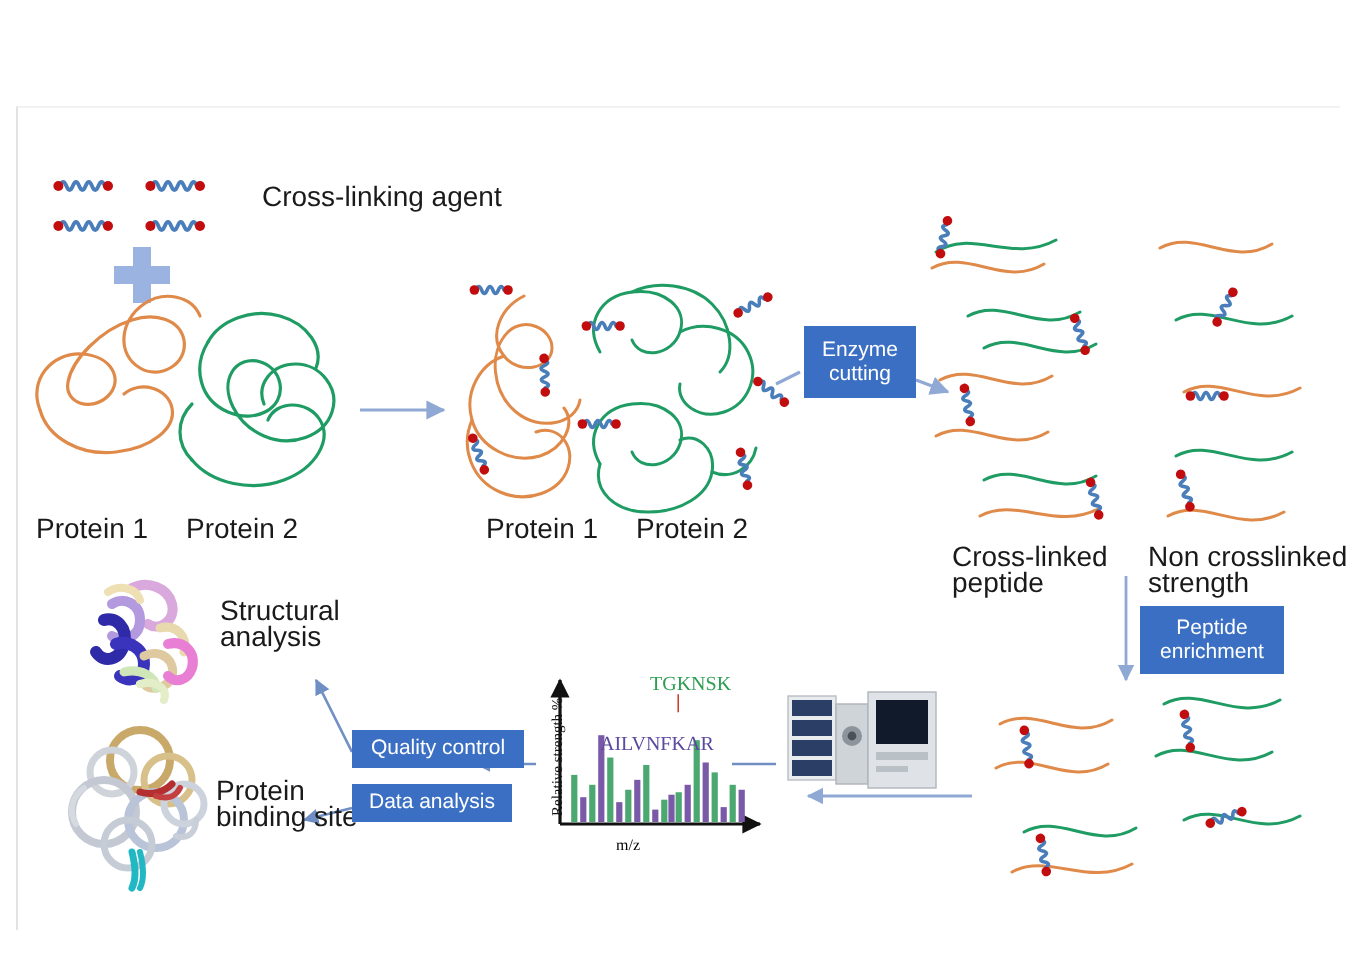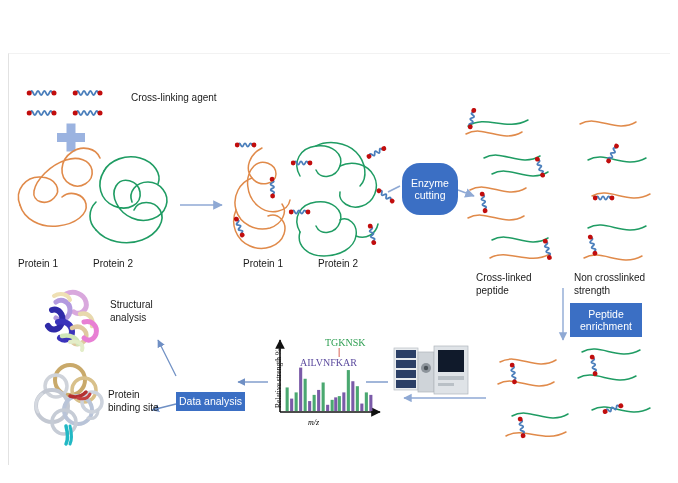--- a/index.html
+++ b/index.html
@@ -9,21 +9,21 @@
     width:678px;height:483px;
     background:#ffffff;
     overflow:hidden;
   }
   .frame{
     position:absolute;left:8px;top:53px;width:662px;height:412px;
     border-left:1px solid #e2e2e2;
     border-top:1px solid #f2f2f2;
     box-sizing:border-box;
   }
-  .lbl{position:absolute;color:#1a1a1a;font-size:10px;line-height:12.5px;white-space:pre;}
+  .lbl{position:absolute;color:#1a1a1a;font-size:14px;line-height:12.5px;white-space:pre;}
   .lbl.c{text-align:left;}
   .bluebox{
     position:absolute;background:#3b6fc4;color:#ffffff;
     font-size:10.5px;line-height:12.5px;text-align:center;
     display:flex;align-items:center;justify-content:center;
     box-sizing:border-box;white-space:pre;
   }
   svg{position:absolute;left:0;top:0;overflow:visible;}
   .chartlbl{position:absolute;font-family:"Liberation Serif",serif;font-size:8px;}
   .ylab{
@@ -324,28 +324,29 @@
   <div class="lbl c" style="left:476px;top:272px;width:86px;">Cross-linked
 peptide</div>
   <div class="lbl c" style="left:574px;top:272px;width:100px;">Non crosslinked
 strength</div>
 
   <div class="lbl c" style="left:108px;top:389px;width:72px;">Protein
 binding site</div>
   <div class="lbl c" style="left:110px;top:299px;width:70px;">Structural
 analysis</div>
 
-  <div class="bluebox" style="left:402px;top:163px;width:56px;height:52px;border-radius:18px;">Enzyme
+  <div class="bluebox" style="left:402px;top:163px;width:56px;height:36px;">Enzyme
 cutting</div>
 
   <div class="bluebox" style="left:570px;top:303px;width:72px;height:34px;">Peptide
 enrichment</div>
 
-
-  <div class="bluebox" style="left:176px;top:392px;width:69px;height:19px;">Data analysis</div>
+  <div class="bluebox" style="left:176px;top:365px;width:86px;height:19px;">Quality control</div>
+
+  <div class="bluebox" style="left:176px;top:392px;width:80px;height:19px;">Data analysis</div>
 
   <div class="ylab" style="left:274px;top:408px;">Relative strength %</div>
-  <div class="chartlbl" style="left:308px;top:418px;font-style:italic;text-align:center;">m/z</div>
+  <div class="chartlbl" style="left:308px;top:418px;text-align:center;">m/z</div>
 
   <div class="seq" style="left:325px;top:337px;color:#2e9e52;">TGKNSK</div>
-  <div class="seq" style="left:300px;top:357px;color:#5b4a9e;">AILVNFKAR</div>
+  <div class="seq" style="left:300px;top:367px;color:#5b4a9e;">AILVNFKAR</div>
   <div class="seq" style="left:338px;top:346px;color:#cc2a18;font-weight:bold;">|</div>
 </div>
 
 </body></html>

